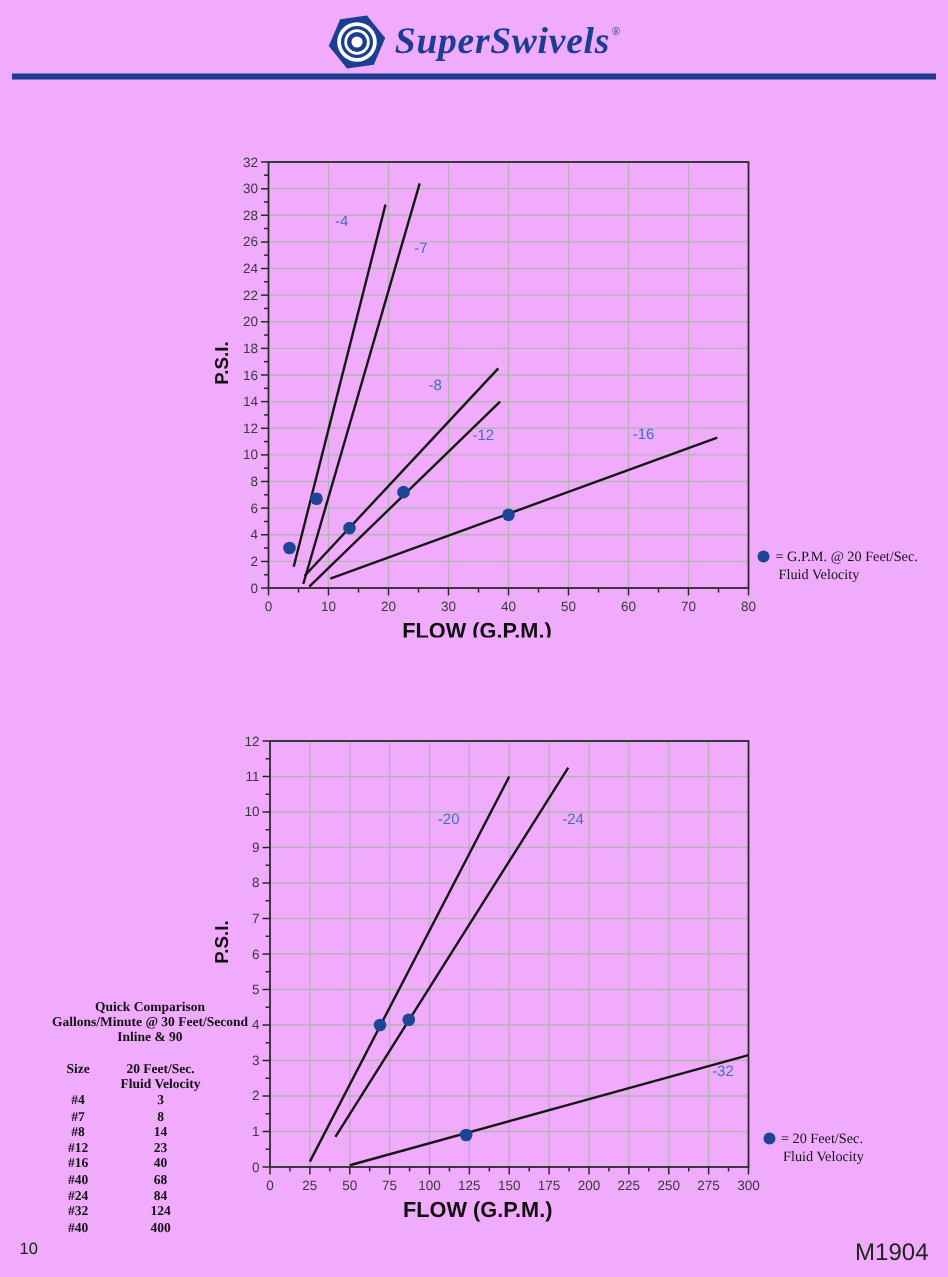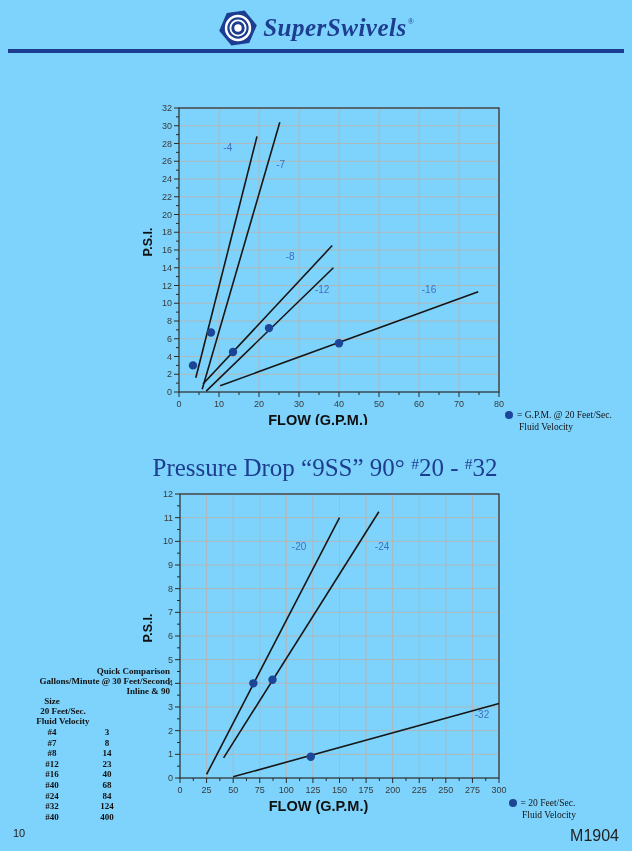--- a/index.html
+++ b/index.html
@@ -1,16 +1,16 @@
 <!DOCTYPE html>
 <html><head>
 <meta charset="utf-8">
 <style>
   html,body{margin:0;padding:0;background:#fff;}
-  .page{position:relative;width:632px;height:851px;background:#7dd3fc;overflow:hidden;
+  .page{position:relative;width:632px;height:851px;background:#f0abfc;overflow:hidden;
         font-family:"Liberation Sans",sans-serif;}
 
   
   .logo-row{position:absolute;top:9px;left:0;right:0;display:flex;justify-content:center;
             align-items:center;gap:5px;}
   .brand-name{font-family:"Liberation Serif",serif;font-style:italic;font-weight:bold;
               font-size:25px;color:#1d3d91;letter-spacing:.5px;}
   .reg-mark{font-family:"Liberation Serif",serif;font-size:8px;color:#1d3d91;
             vertical-align:12px;margin-left:1px;}
   .header-rule{position:absolute;top:49px;left:8px;right:8px;height:4px;background:#1d3d91;}
@@ -25,31 +25,31 @@
   
   .chart-svg{position:absolute;}
   #chart0{left:140px;top:95px;} #chart1{left:140px;top:480px;}
   .tick-label{font-family:"Liberation Sans",sans-serif;font-size:9px;fill:#3a3a3a;}
   .series-label{font-family:"Liberation Sans",sans-serif;font-size:10px;fill:#3f6fbe;}
   .xaxis-label{font-family:"Liberation Sans",sans-serif;font-weight:bold;font-size:14.5px;fill:#101010;}
   .yaxis-label{font-family:"Liberation Sans",sans-serif;font-weight:bold;font-size:12.5px;fill:#101010;}
 
   
   .legend{position:absolute;font-family:"Liberation Serif",serif;font-size:9.5px;
-          color:#141414;line-height:1.25;margin-top:43px;}
+          color:#141414;line-height:1.25;}
   .legend-dot{display:inline-block;width:8px;height:8px;border-radius:50%;
               background:#1c4596;margin-right:4px;vertical-align:-1px;}
   .legend-indent{padding-left:14px;}
   #legend0{left:505px;top:367px;} #legend1{left:508px;top:755px;text-align:center;}
 
   
   .qc-table{position:absolute;left:30px;top:666px;width:140px;text-align:center;
             font-family:"Liberation Serif",serif;font-weight:bold;color:#111;}
-  .qc-title-line{font-size:9px;line-height:10px;white-space:nowrap;text-align:right;}
-  .qc-head{display:flex;font-size:9px;line-height:10px;flex-direction:column;}
+  .qc-title-line{font-size:9px;line-height:10px;white-space:nowrap;}
+  .qc-head{display:flex;margin-top:11px;font-size:9px;line-height:10px;}
   .qc-col1{width:44px;} .qc-col2{width:66px;}
   .qc-rows{margin-top:1px;}
   .qc-row{display:flex;font-size:9px;line-height:10.6px;}
 
   
   .footer-page{position:absolute;left:13px;top:827px;font-size:11px;color:#222;}
   .footer-code{position:absolute;right:13px;top:827px;font-size:16px;color:#222;}
 </style>
 </head>
 <body>
@@ -187,21 +187,20 @@
       <circle cx="129" cy="233.1" r="4.2" fill="#1c4596"></circle>
       <circle cx="199" cy="248.1875" r="4.2" fill="#1c4596"></circle>
       <text x="178" y="330" text-anchor="middle" class="xaxis-label">FLOW (G.P.M.)</text>
       <text x="12" y="147" text-anchor="middle" class="yaxis-label" transform="rotate(-90 12 147)">P.S.I.</text>
     </svg>
   <div class="legend" id="legend0">
     <div><span class="legend-dot"></span><span>= G.P.M. @ 20 Feet/Sec.</span></div>
     <div class="legend-indent">Fluid Velocity</div>
   </div>
 
-  <h1 class="chart-title" id="title1">Pressure Drop “9SS” 90° <sup>#</sup>20 - <sup>#</sup>32</h1>
   <svg class="chart-svg" id="chart1" width="370" height="340">
       <line x1="66.58333333333333" y1="14" x2="66.58333333333333" y2="298" stroke="#b4b4b4" stroke-width="0.9"></line>
       <line x1="93.16666666666666" y1="14" x2="93.16666666666666" y2="298" stroke="#b4b4b4" stroke-width="0.9"></line>
       <line x1="119.75" y1="14" x2="119.75" y2="298" stroke="#b4b4b4" stroke-width="0.9"></line>
       <line x1="146.33333333333331" y1="14" x2="146.33333333333331" y2="298" stroke="#b4b4b4" stroke-width="0.9"></line>
       <line x1="172.91666666666669" y1="14" x2="172.91666666666669" y2="298" stroke="#b4b4b4" stroke-width="0.9"></line>
       <line x1="199.5" y1="14" x2="199.5" y2="298" stroke="#b4b4b4" stroke-width="0.9"></line>
       <line x1="226.08333333333334" y1="14" x2="226.08333333333334" y2="298" stroke="#b4b4b4" stroke-width="0.9"></line>
       <line x1="252.66666666666666" y1="14" x2="252.66666666666666" y2="298" stroke="#b4b4b4" stroke-width="0.9"></line>
       <line x1="279.25" y1="14" x2="279.25" y2="298" stroke="#b4b4b4" stroke-width="0.9"></line>

